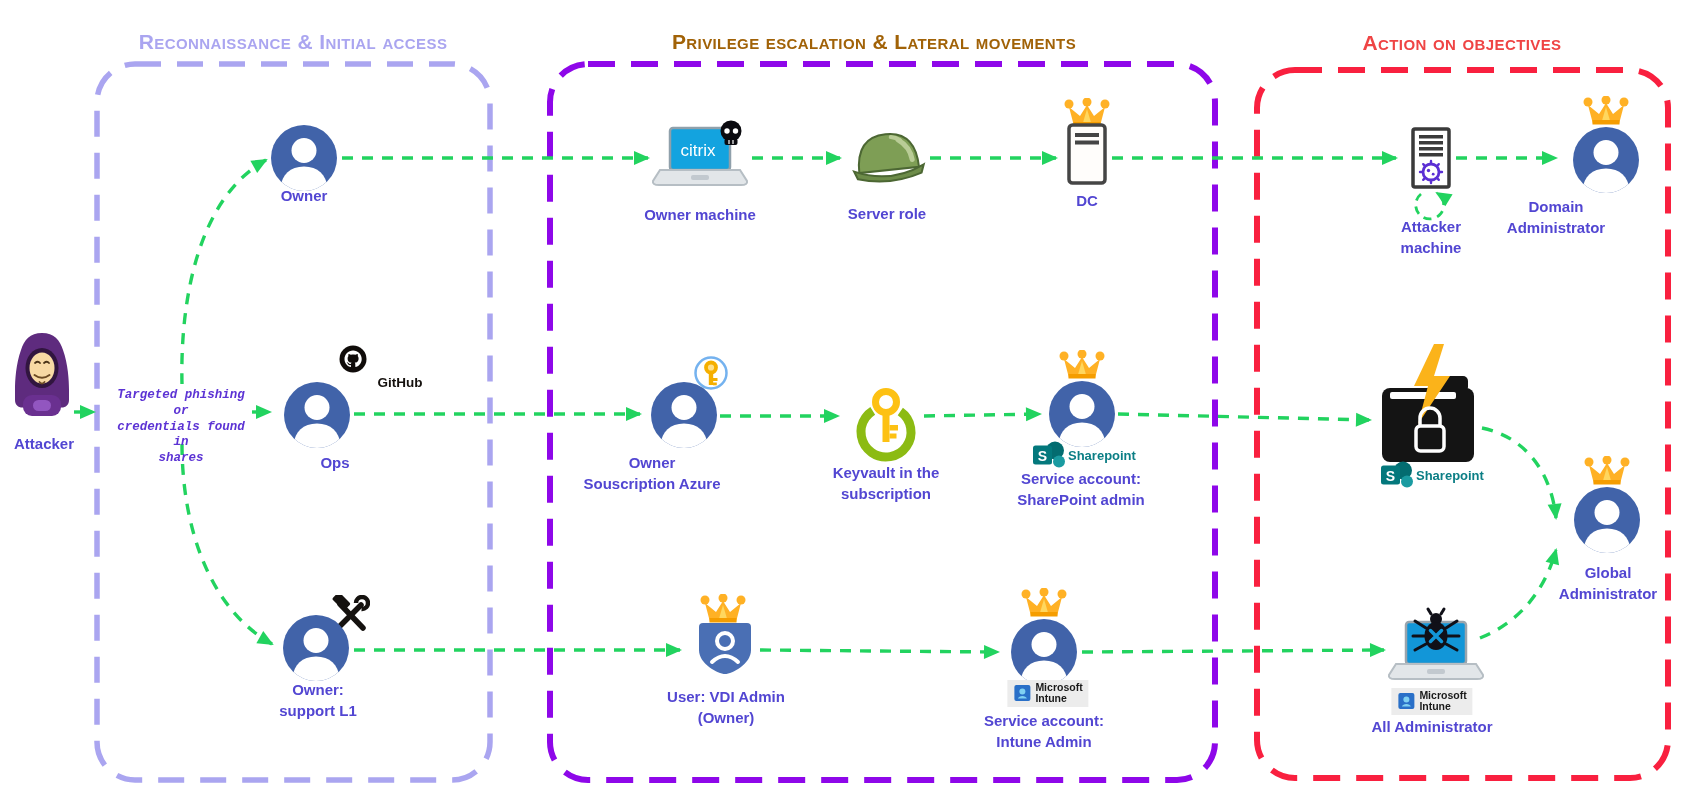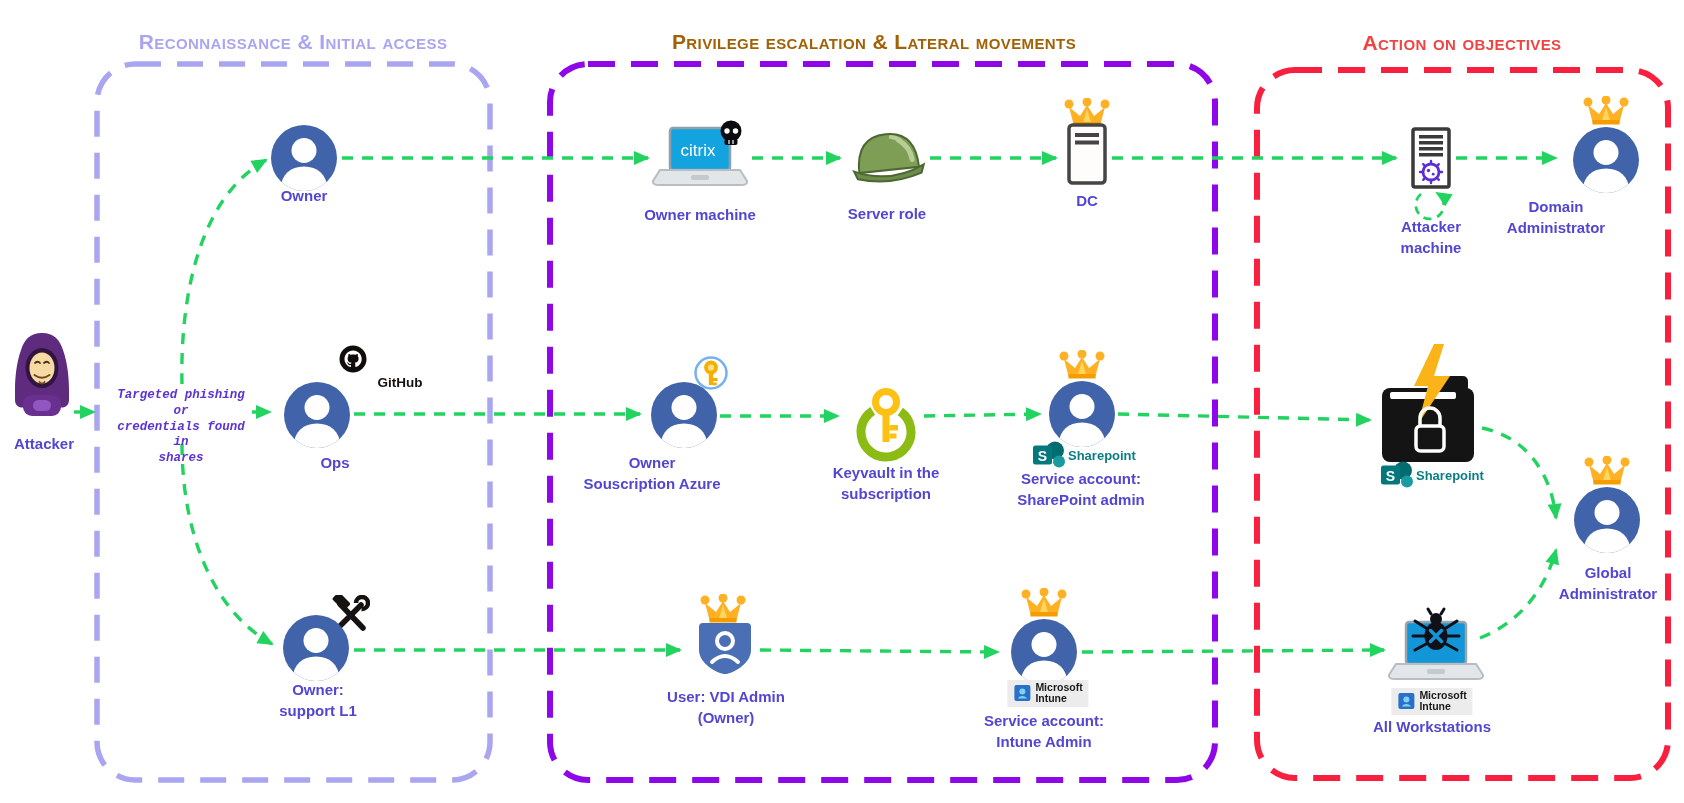--- a/index.html
+++ b/index.html
@@ -311,15 +311,15 @@
   </svg>
   <div class="badge-intune" style="left:1432px;top:688px">
     <svg width="18" height="18" viewBox="0 0 18 18">
       <rect x="1" y="1" width="16" height="16" rx="2" fill="#2a70c8"></rect>
       <circle cx="9" cy="7.5" r="3" fill="#7fd0f2"></circle>
       <path d="M4.5 14.5 C5.5 11 12.5 11 13.5 14.5 Z" fill="#7fd0f2"></path>
     </svg>
     <span>Microsoft
 Intune</span>
   </div>
-  <div class="lbl" style="left:1432px;top:716px">All Workstations</div>
+  <div class="lbl" style="left:1432px;top:716px">All Administrator</div>
 
 </div>
 
 </body></html>

